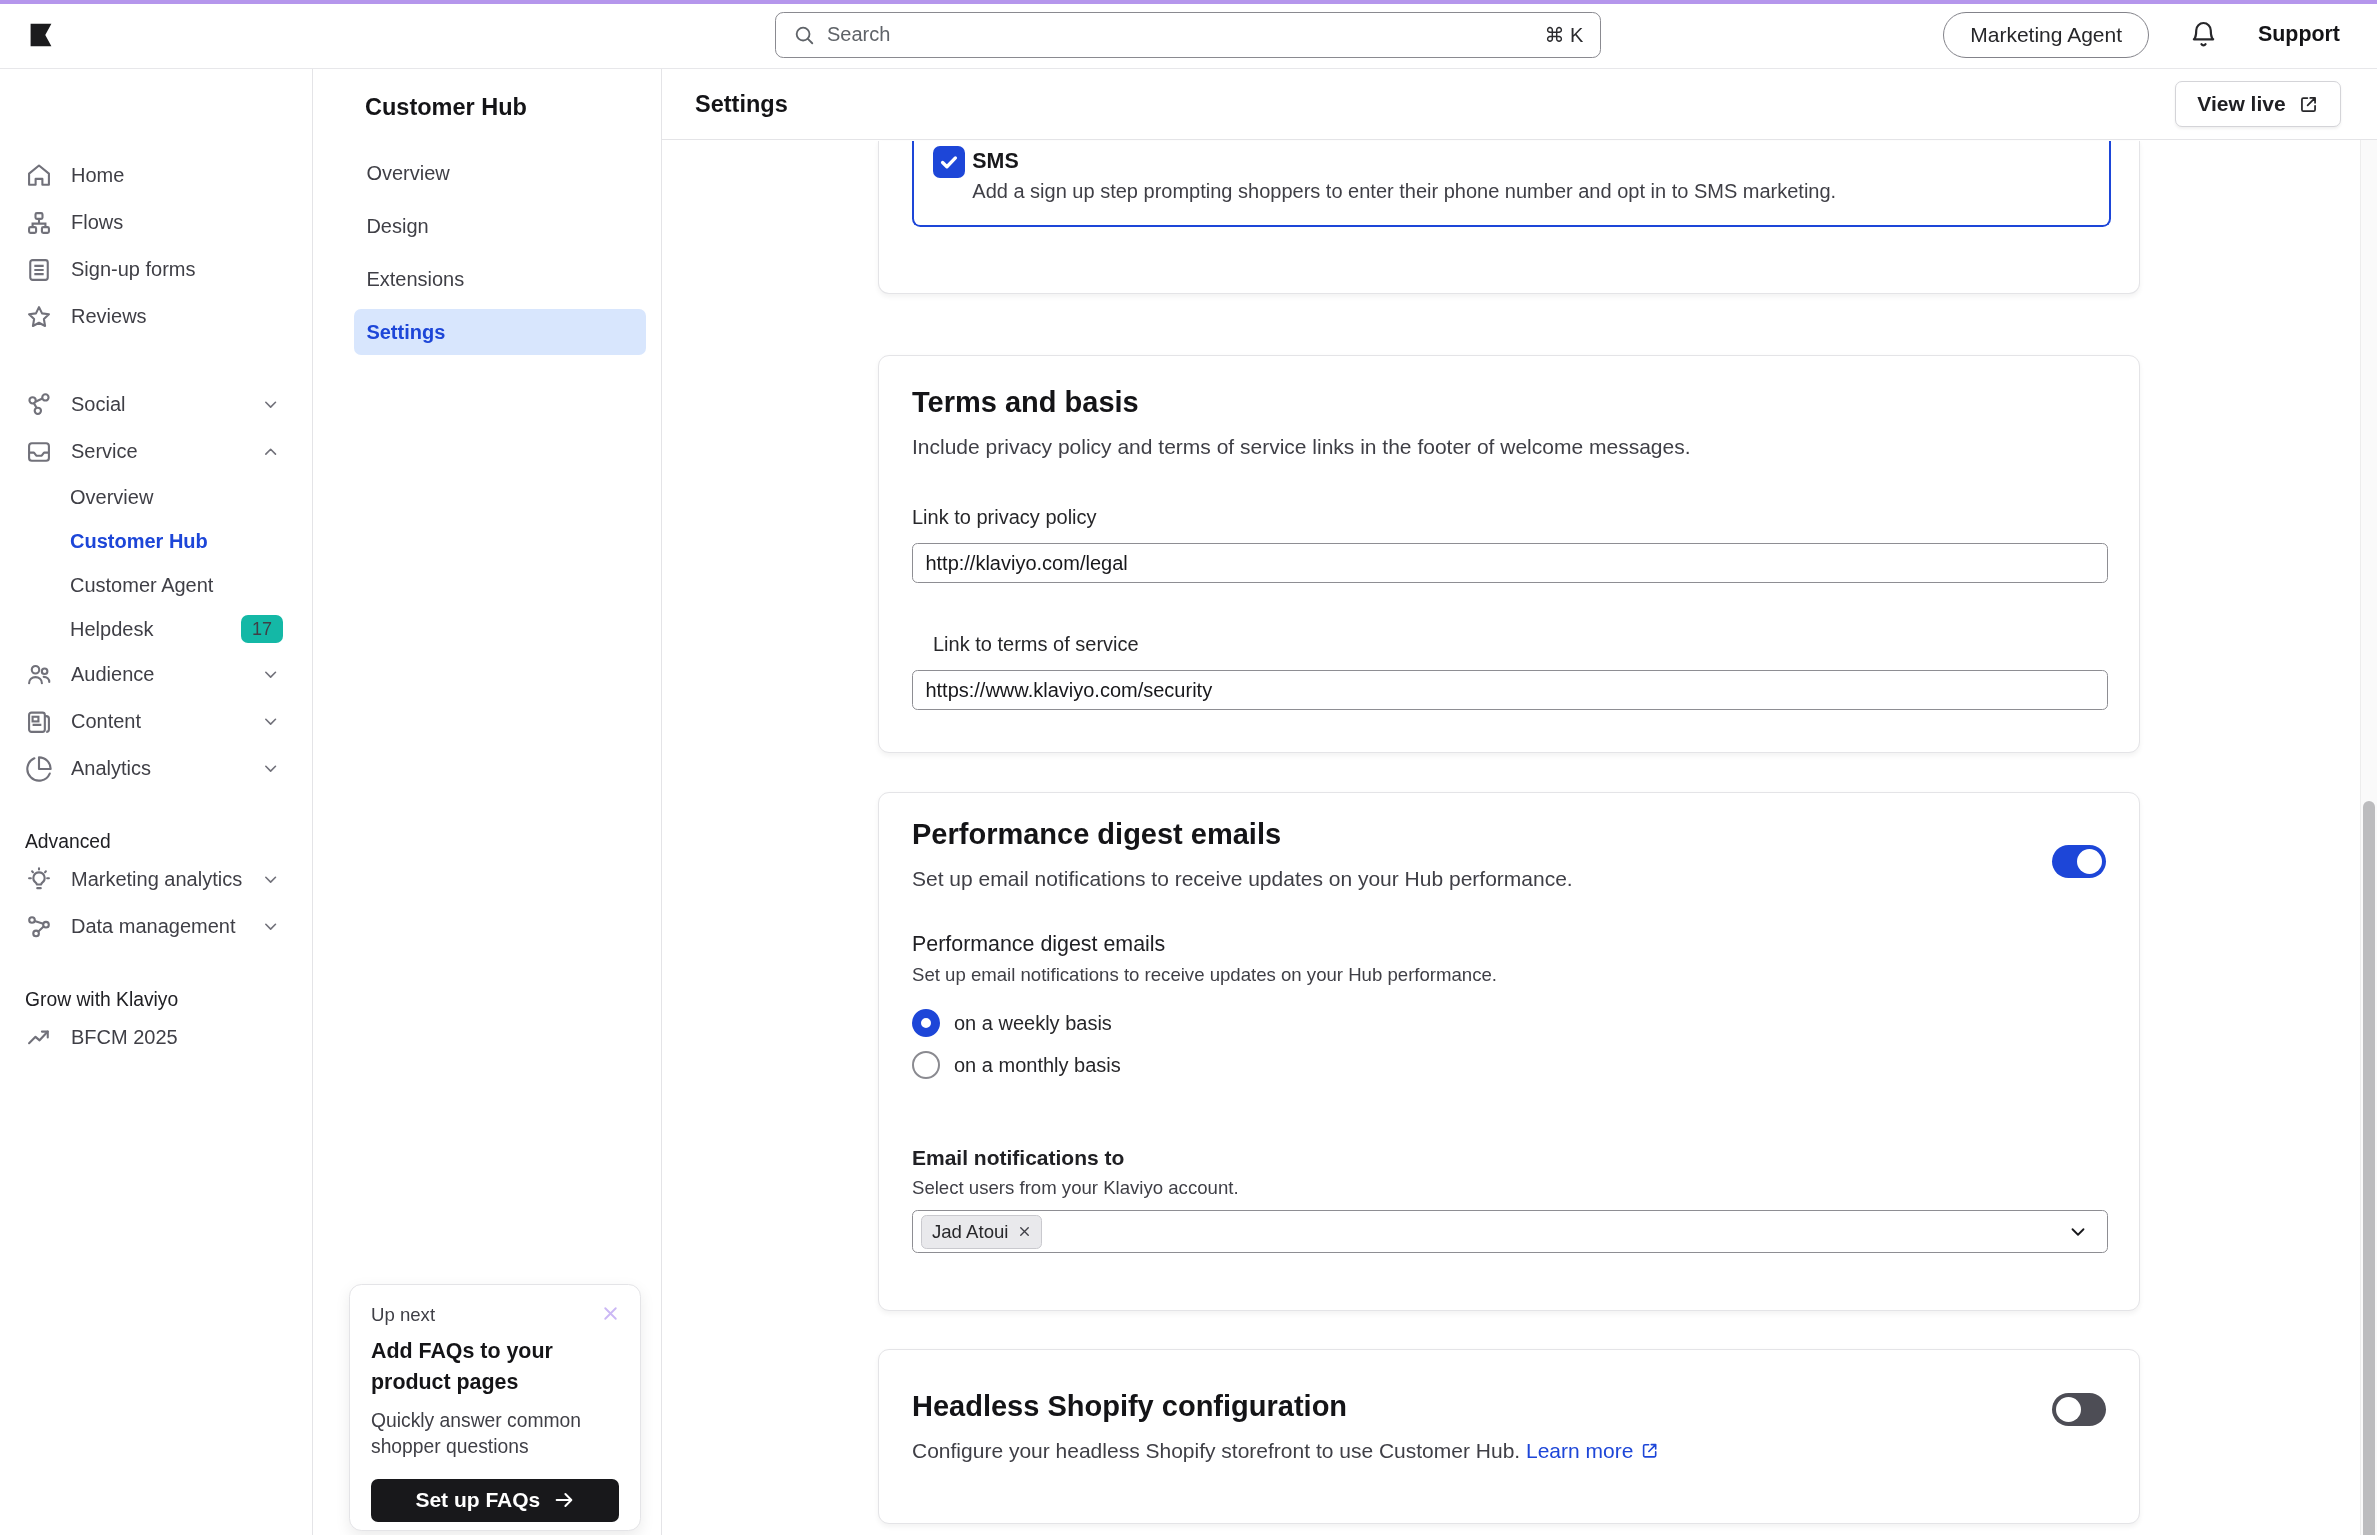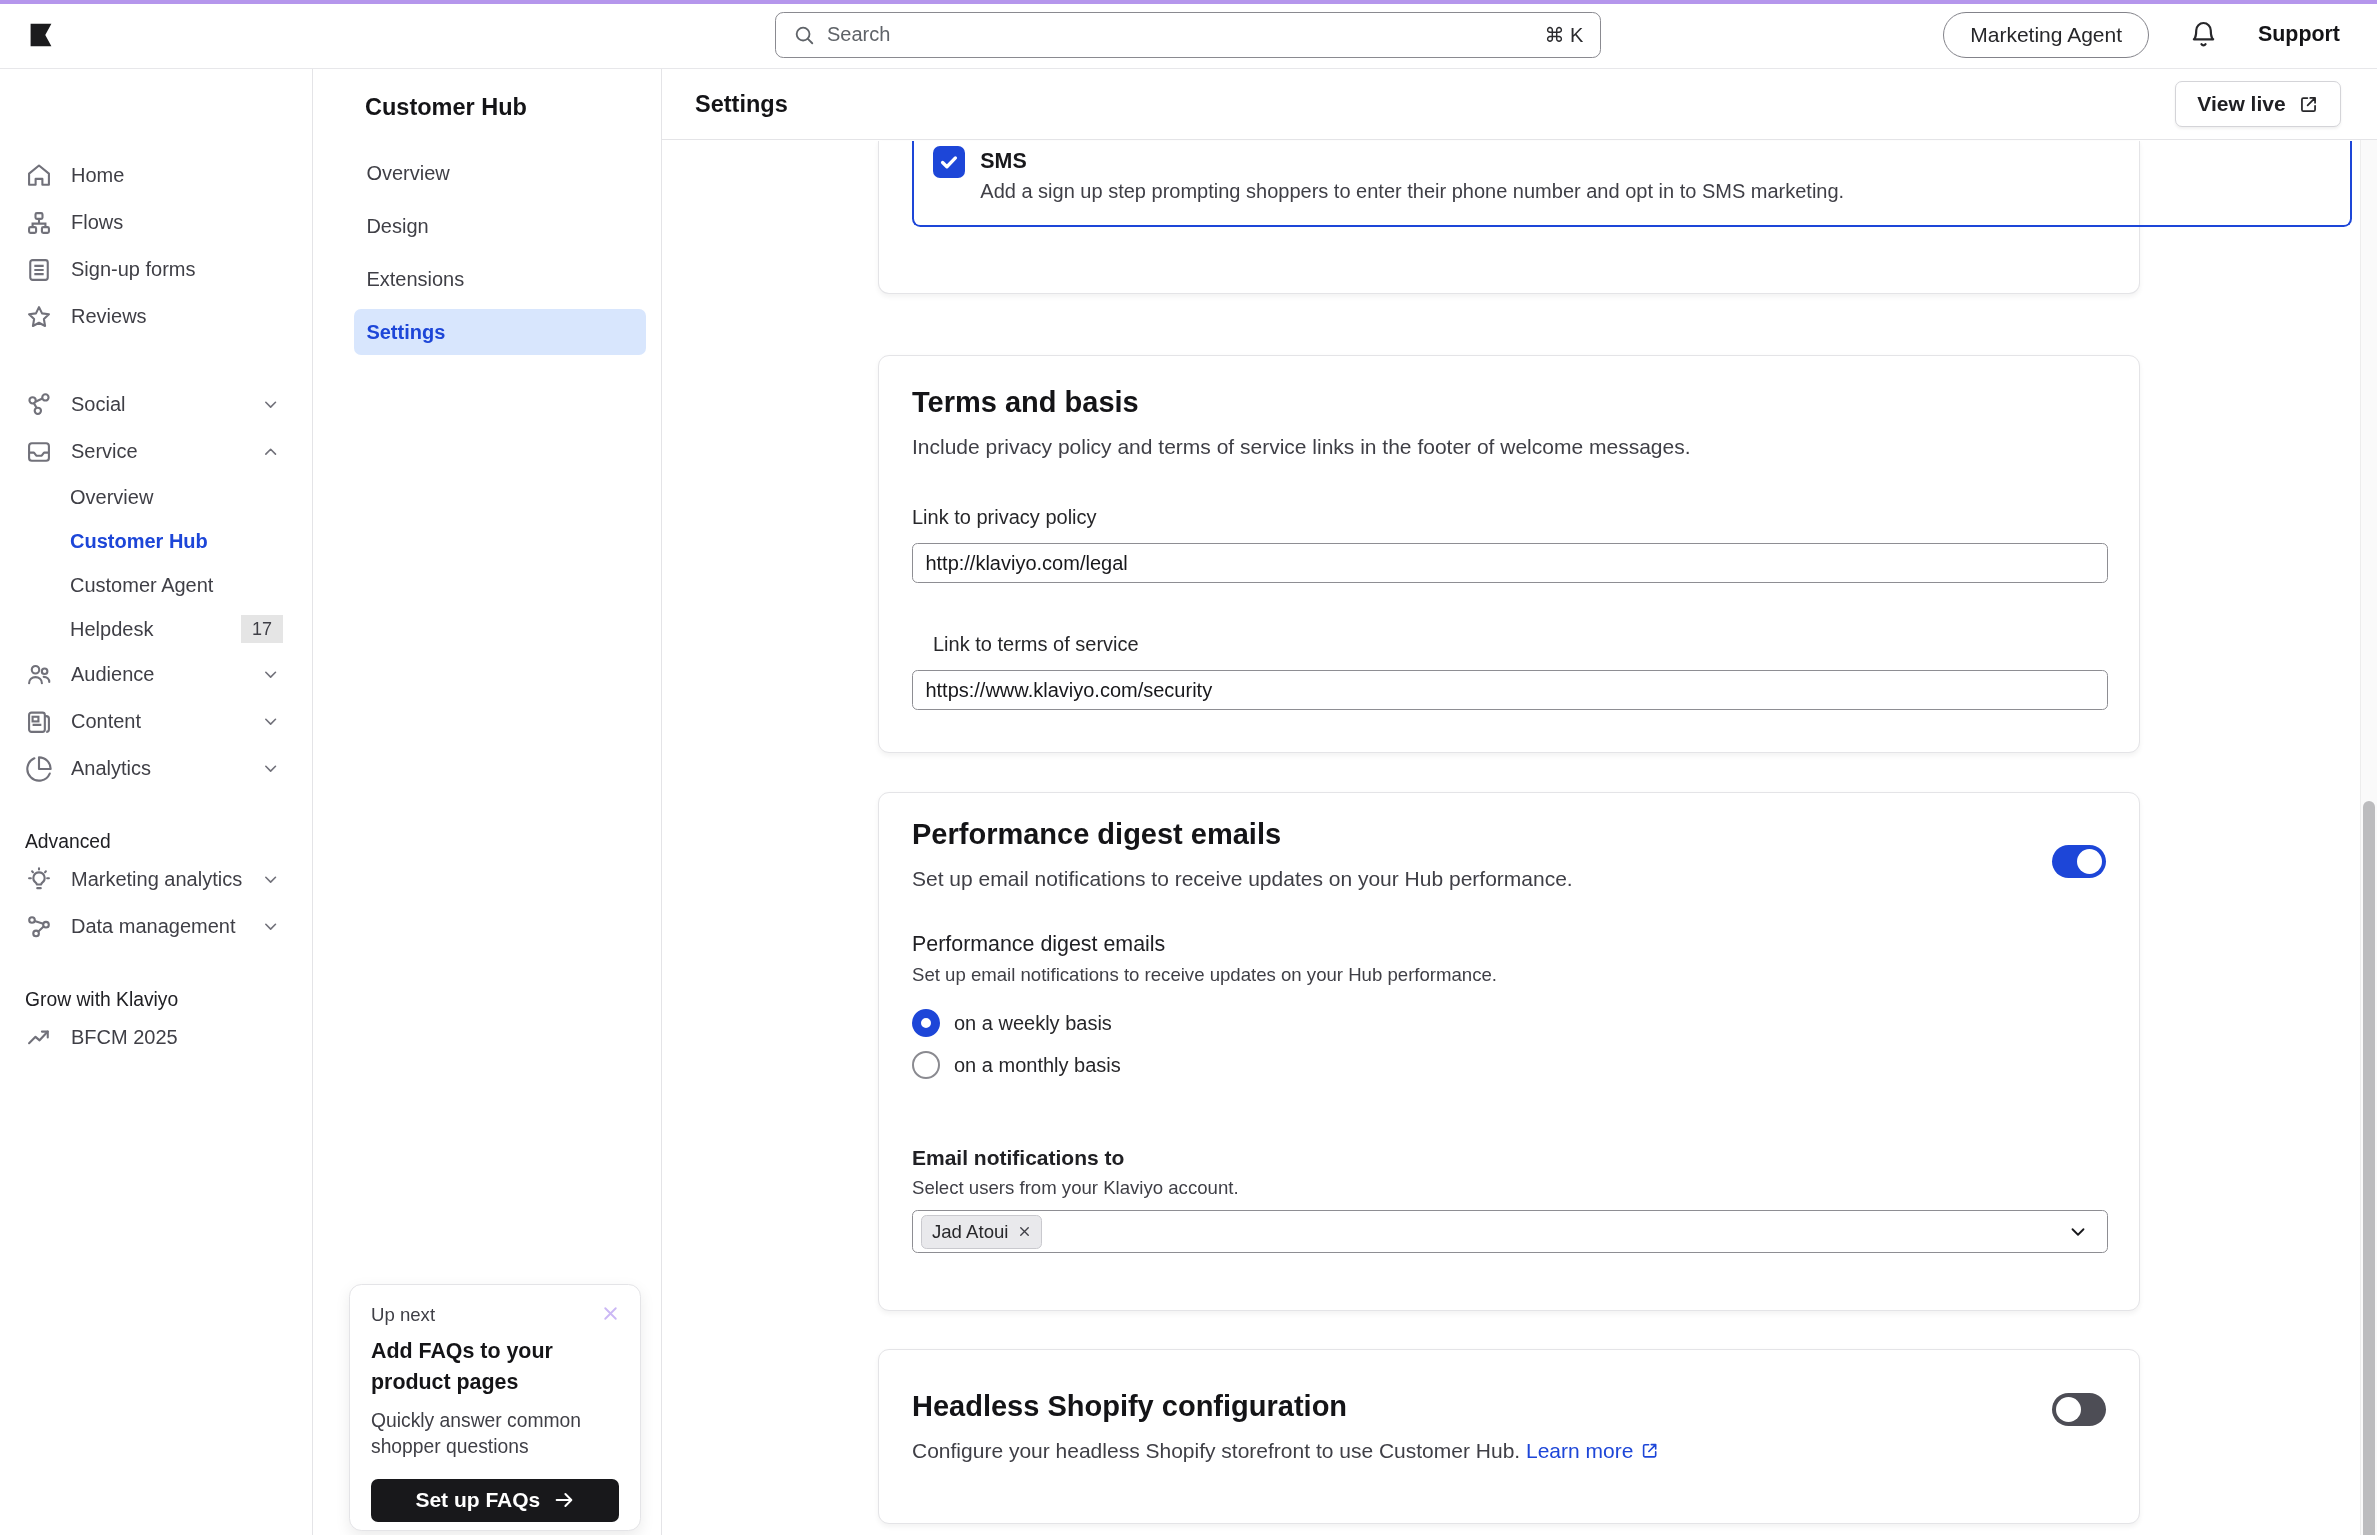--- a/index.html
+++ b/index.html
@@ -32,21 +32,21 @@
   .main { position:relative; flex:1; height:100%; background:#fff; }
 
   
   .nav-item { display:flex; align-items:center; height:47px; padding:0 25px; gap:18px; font-size:20px; color:#3f3f46; cursor:pointer; }
   .nav-item .nicon { width:28px; height:28px; flex:none; color:#71717a; display:flex; align-items:center; justify-content:center; }
   .nav-item .nicon svg { width:28px; height:28px; }
   .nav-item .chev { margin-left:auto; color:#71717a; display:flex; margin-right:7px; }
   .nav-item .chev svg { width:19.3px; height:19.3px; }
   .nav-sub { display:flex; align-items:center; height:44px; padding:0 25px 0 70px; font-size:20px; color:#3f3f46; cursor:pointer; }
   .nav-sub.active { color:var(--accent,#1d46d8); font-weight:700; }
-  .badge { margin-left:auto; margin-right:4.1px; background:#e5e5e5; color:#3f3f46; font-size:18px; border-radius:0; padding:3.5px 11px; }
+  .badge { margin-left:auto; margin-right:4.1px; background:#14b8a6; color:#3f3f46; font-size:18px; border-radius:7px; padding:3.5px 11px; }
   .nav-label { font-size:19.3px; color:#202024; padding:0 25px; margin-top:36px; height:28px; display:flex; align-items:center; }
   .gap-social { margin-top:41px; }
   .sidebar-bottom { position:absolute; left:0; right:0; bottom:7px; }
   .account-row { display:flex; align-items:center; height:50px; padding:0 25px; gap:15px; cursor:pointer; margin-top:11px; }
   .avatar { width:36px; height:36px; border-radius:50%; background:#4d4d55; color:#fff; font-size:17px; font-weight:700; display:flex; align-items:center; justify-content:center; flex:none; }
   .account-name { font-size:21px; font-weight:700; color:#141417; }
   .account-row .chev { color:#3f3f46; display:flex; }
   .account-row .chev svg { width:18px; height:18px; }
 
   
@@ -86,23 +86,23 @@
   .card {
     position:absolute; left:216px; width:1262px; background:#fff;
     border:0.7px solid #e4e4e7; border-radius:11px; box-shadow:0 2.1px 5.5px rgba(0,0,0,0.05);
   }
   .card-title { font-size:29px; font-weight:700; color:#141417; line-height:35px; }
   .card-desc { font-size:21px; color:#3f3f46; line-height:26px; margin-top:14px; }
 
   
   .card-sms { top:0.7px; height:153px; border-top:none; border-radius:0 0 11px 11px; }
   .sms-option {
-    position:absolute; left:33px; top:0; width:1440px; height:86px;
+    position:absolute; left:33px; top:0; width:1199px; height:86px;
     border:2.1px solid var(--accent,#1d46d8); border-top:none; border-radius:0 0 8.3px 8.3px;
-    display:flex; padding:4.1px 19.3px; gap:15px;
+    display:flex; padding:4.1px 19.3px; gap:7px;
   }
   .checkbox { width:32px; height:32px; border-radius:7px; background:var(--accent,#1d46d8); display:flex; align-items:center; justify-content:center; flex:none; margin-top:1.4px; cursor:pointer; }
   .checkbox svg { width:22px; height:22px; }
   .sms-label { font-size:21.4px; font-weight:700; color:#18181b; line-height:32px; }
   .sms-desc { font-size:20px; color:#3f3f46; margin-top:2.8px; }
 
   
   .card-terms { top:215px; height:398px; padding:29px 33px; }
   .field-label { font-size:20px; color:#27272a; }
   .field-label.mt { margin-top:50px;margin-left:21px; }

